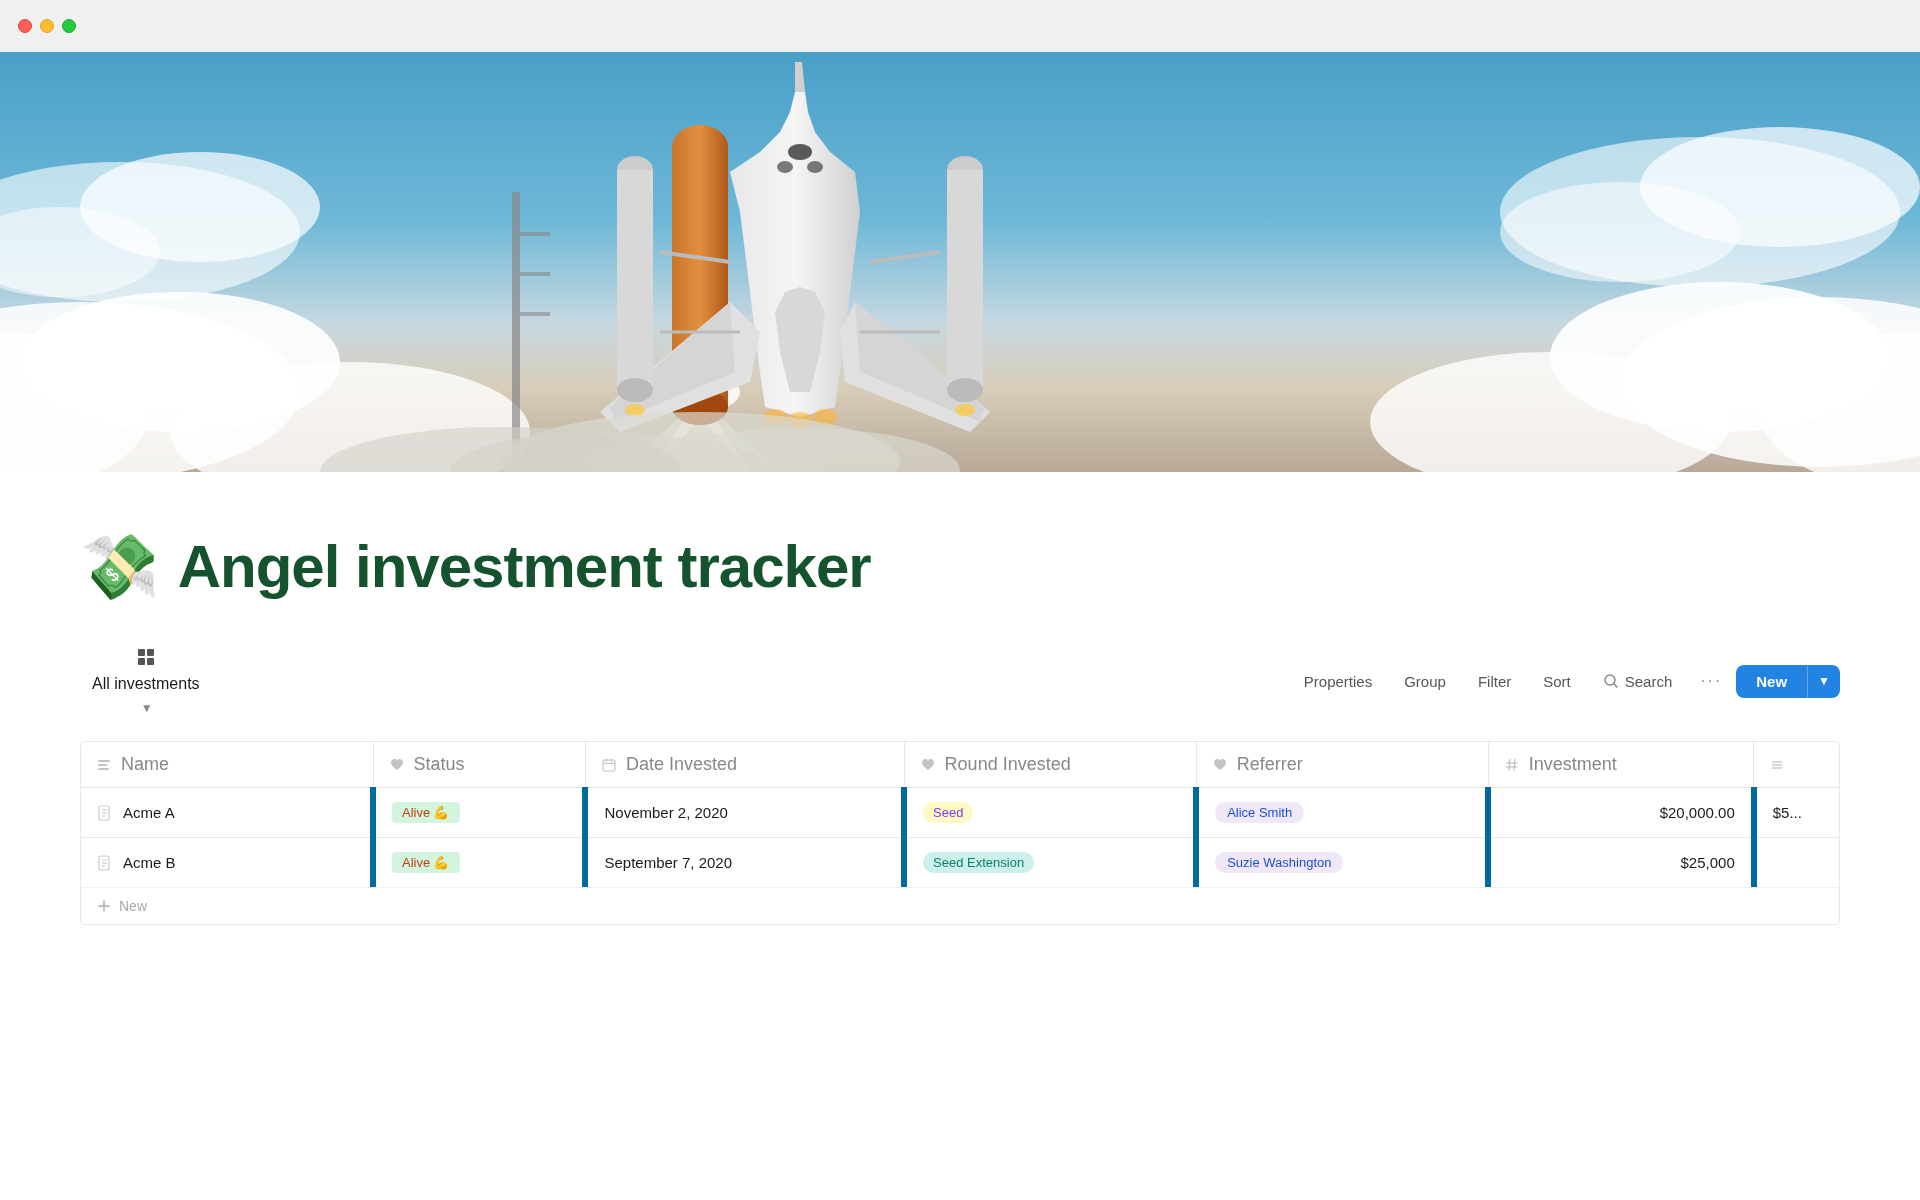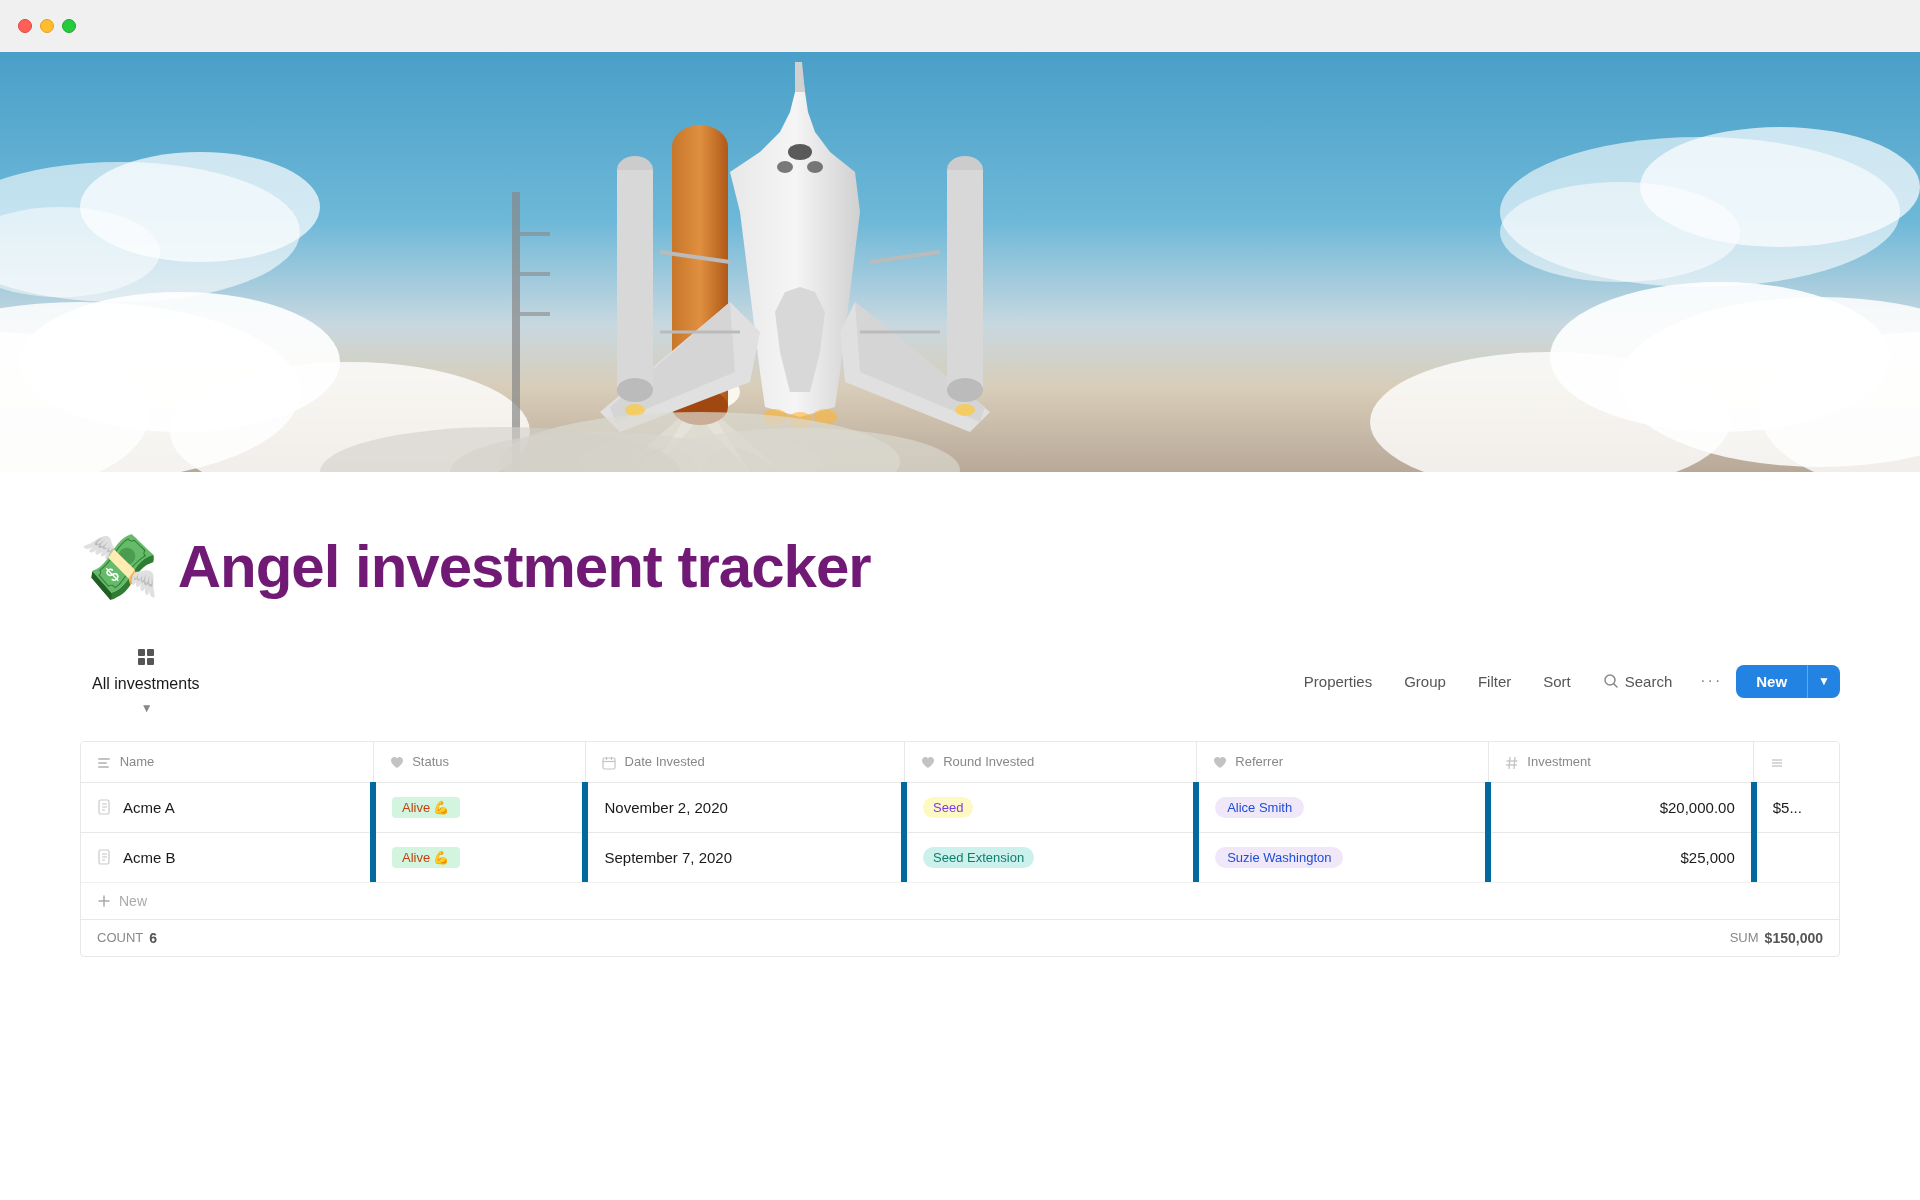--- a/index.html
+++ b/index.html
@@ -58,21 +58,21 @@
       gap: 18px;
       margin-bottom: 40px;
     }
     .page-emoji {
       font-size: 64px;
       line-height: 1;
     }
     .page-title {
       font-size: 60px;
       font-weight: 700;
-      color: #701a75;
+      color: #14532d;
       letter-spacing: -1px;
     }
 
     
     .toolbar {
       display: flex;
       align-items: center;
       justify-content: space-between;
       margin-bottom: 20px;
     }
@@ -167,21 +167,21 @@
       font-size: 15px;
     }
     thead tr {
       border-bottom: 1px solid #e8e8e8;
     }
     th {
       padding: 12px 16px;
       text-align: left;
       font-weight: 500;
       color: #888;
-      font-size: 13px;
+      font-size: 18px;
       background: #ffffff;
       border-right: 1px solid #e8e8e8;
       white-space: nowrap;
     }
     th:last-child { border-right: none; }
     td {
       padding: 14px 16px;
       border-right: 6px solid #0369a1;
       border-bottom: 1px solid #e8e8e8;
       color: #1a1a1a;
@@ -572,25 +572,15 @@
     </table>
 
     <div class="add-row">
       <svg width="14" height="14" viewBox="0 0 14 14">
         <line x1="7" y1="2" x2="7" y2="12" stroke="#aaa" stroke-width="1.5" stroke-linecap="round"></line>
         <line x1="2" y1="7" x2="12" y2="7" stroke="#aaa" stroke-width="1.5" stroke-linecap="round"></line>
       </svg>
       <span>New</span>
     </div>
 
-    <div class="table-footer">
-      <div class="footer-left">
-        <span class="footer-count">COUNT</span>
-        <span class="footer-num">6</span>
-      </div>
-      <div class="footer-right">
-        <span class="footer-sum">SUM</span>
-        <span class="footer-num">$150,000</span>
-      </div>
-    </div>
   </div>
 
 </div>
 
 </body></html>

